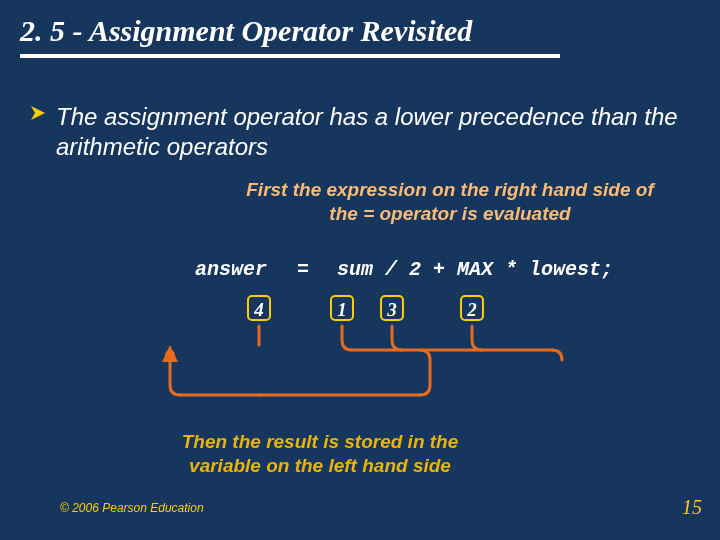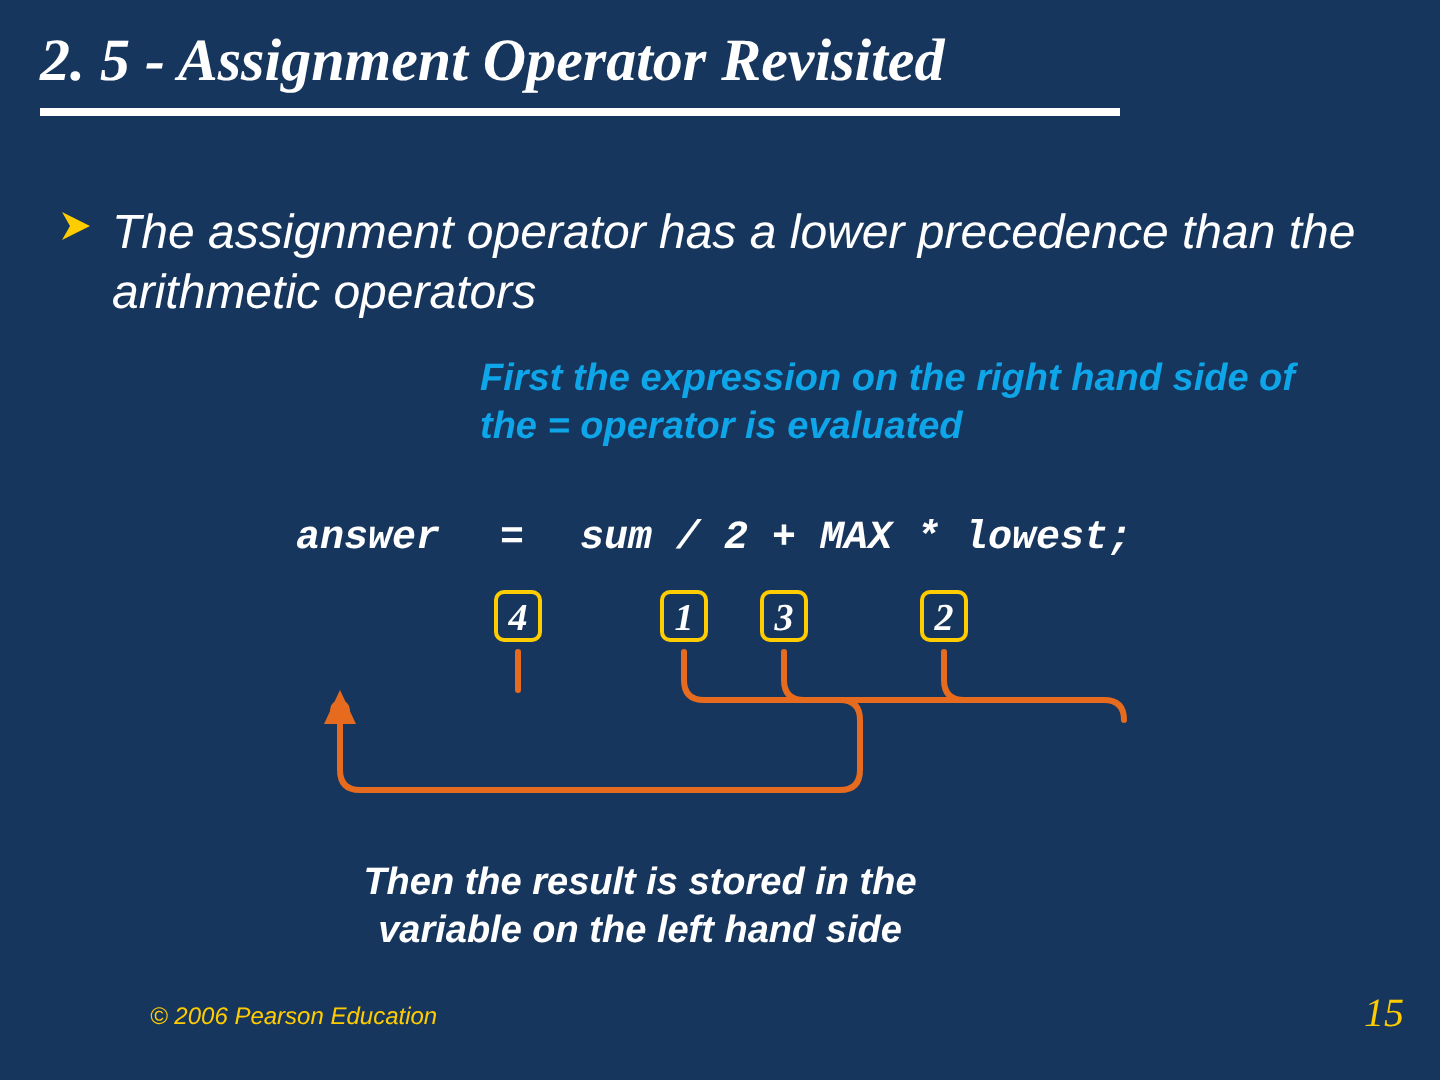--- a/index.html
+++ b/index.html
@@ -54,38 +54,40 @@
     flex: 0 0 auto;
   }
   .bullet-text {
     color: #fff;
   }
   .caption1 {
     position: absolute;
     left: 240px;
     top: 178px;
     width: 420px;
+    text-align: center;
     font-weight: bold;
     font-size: 19px;
-    color: #0ea5e9;
+    color: #fdba74;
     line-height: 1.25;
   }
   .code-line {
     position: absolute;
     top: 258px;
     left: 0;
     width: 720px;
     font-family: "Courier New", Courier, monospace;
     font-weight: bold;
     font-size: 20px;
     color: #fff;
   }
   .code-line span {
     position: absolute;
     white-space: pre;
+    margin-left: 47px;
   }
   .order-box {
     position: absolute;
     top: 295px;
     width: 24px;
     height: 26px;
     border: 2px solid #ffcc00;
     border-radius: 5px;
     text-align: center;
     font-family: "Times New Roman", Times, serif;
@@ -96,30 +98,29 @@
     box-sizing: border-box;
   }
   .caption2 {
     position: absolute;
     left: 150px;
     top: 430px;
     width: 340px;
     text-align: center;
     font-weight: bold;
     font-size: 19px;
-    color: #ffffff;
+    color: #eab308;
     line-height: 1.25;
   }
   .copyright {
     position: absolute;
     left: 60px;
     bottom: 20px;
     font-size: 12px;
     color: #ffcc00;
-    margin-left: 15px;
   }
   .page-number {
     position: absolute;
     right: 18px;
     bottom: 16px;
     font-size: 20px;
     color: #ffcc00;
     font-family: "Times New Roman", Times, serif;
     margin-left: 16px;
   }

